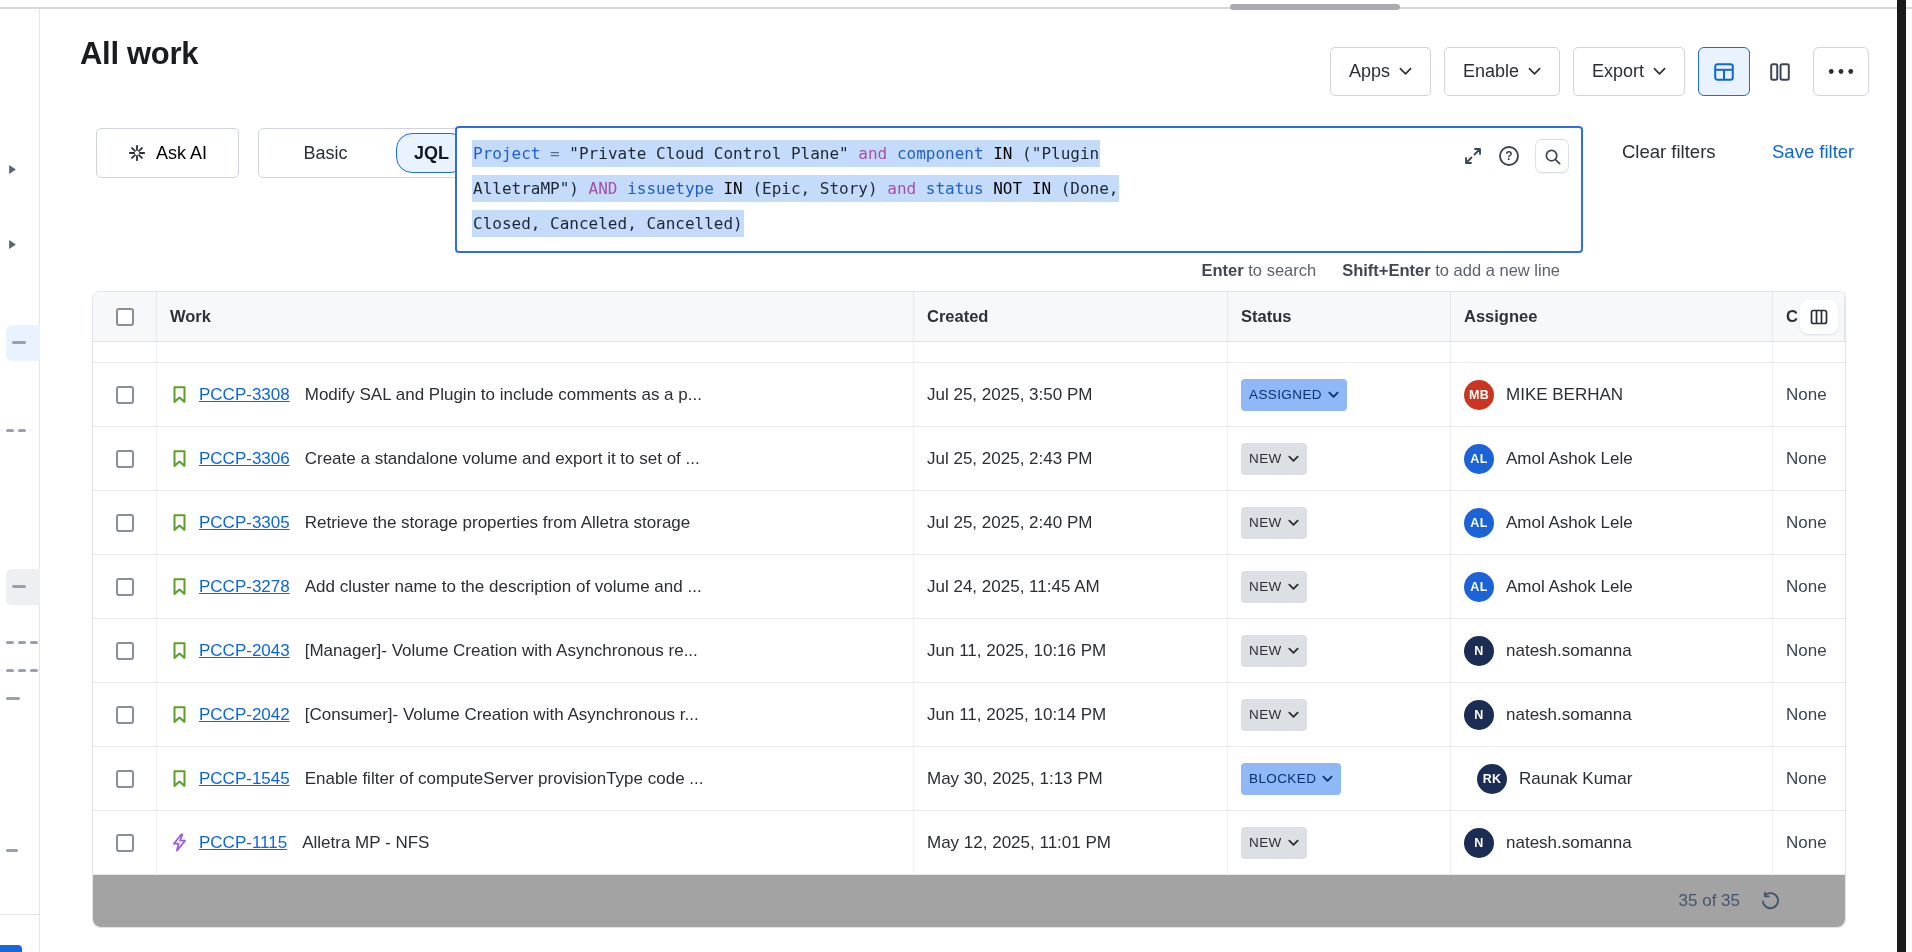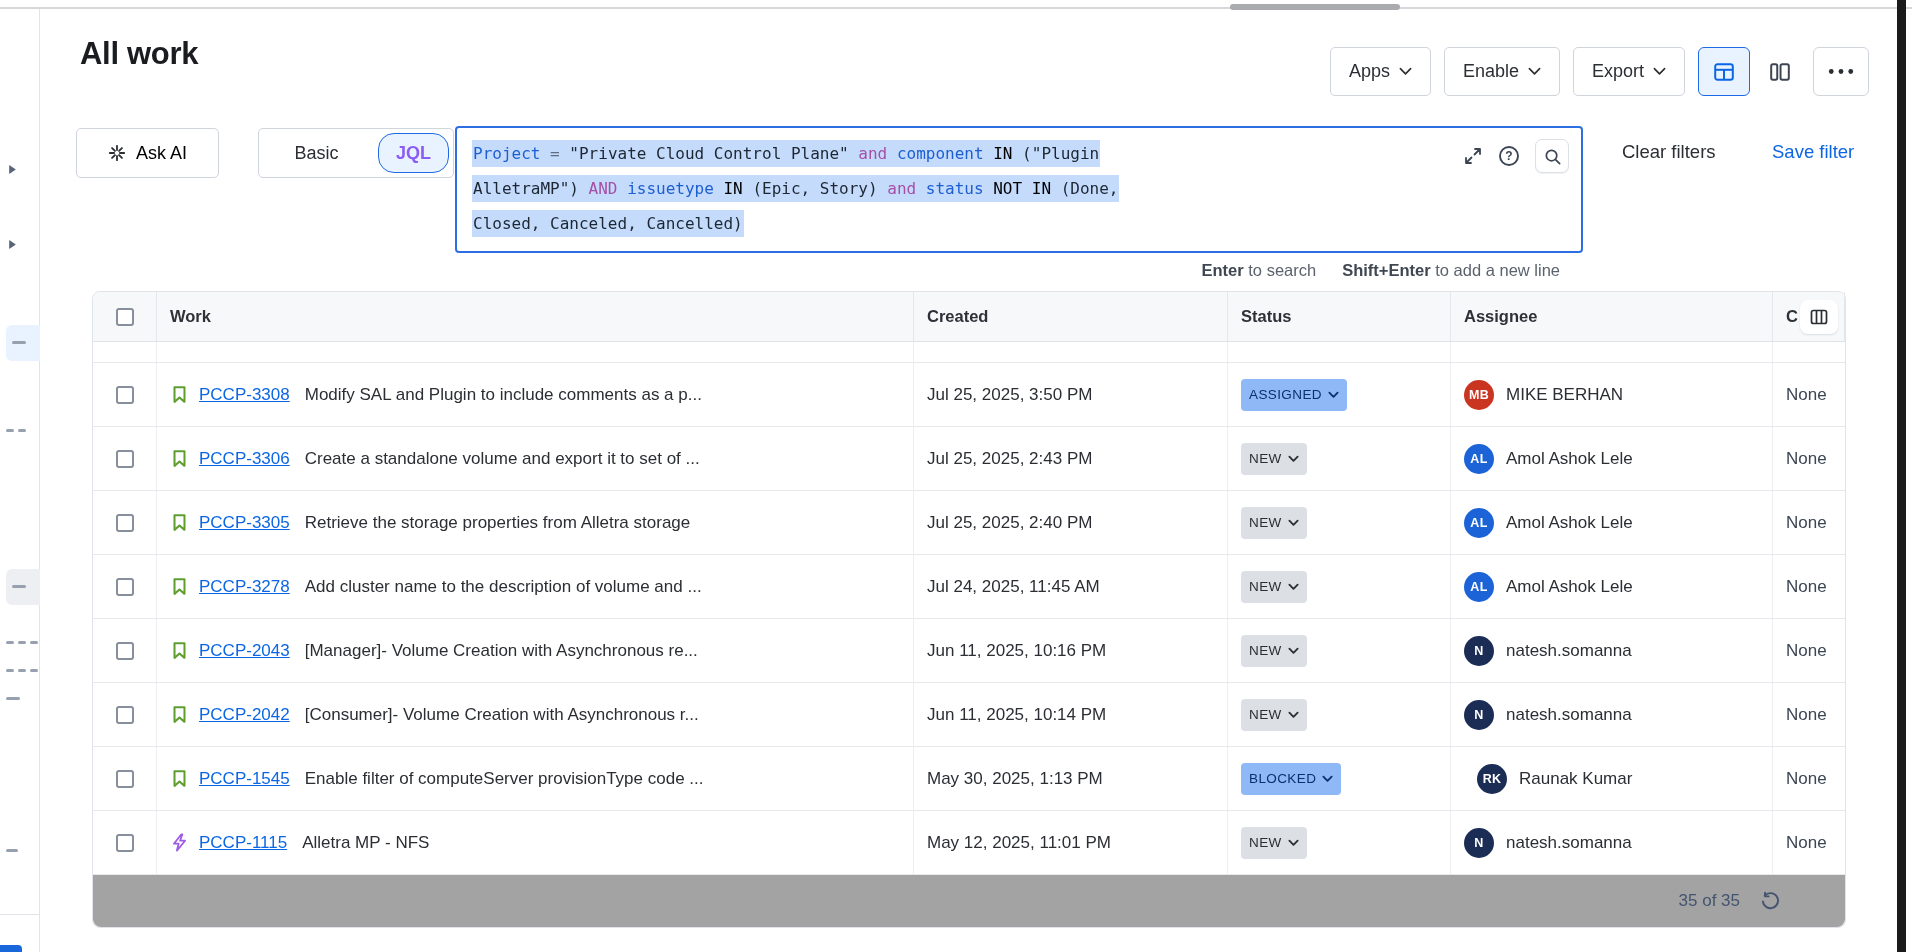--- a/index.html
+++ b/index.html
@@ -29,27 +29,27 @@
   .actions { position:absolute; left:1330px; top:47px; display:flex; align-items:flex-start; gap:13px; height:50px; }
   .btn { display:flex; align-items:center; gap:9px; height:49px; padding:0 18px; border:1px solid #D0D4DB;
     border-radius:5px; background:#fff; font-size:18px; color:#2B2E33; font-weight:500; cursor:pointer; }
   .view-group { display:flex; align-items:center; gap:10px; }
   .icon-btn { display:flex; align-items:center; justify-content:center; height:49px; border-radius:6px; background:#fff; cursor:pointer; }
   .icon-btn.grid { width:52px; border:1.5px solid #1D6AE5; background:#E9F2FF; }
   .icon-btn.panel { width:40px; border:none; }
   .icon-btn.more { width:56px; border:1px solid #D0D4DB; }
 
   
-  .ask-ai { position:absolute; left:76px; top:128px; width:143px; height:50px; display:flex; align-items:center;
+  .ask-ai { position:absolute; left:96px; top:128px; width:143px; height:50px; display:flex; align-items:center;
     justify-content:center; gap:10px; border:1px solid #D0D4DB; border-radius:5px; background:#fff; font-size:18px; font-weight:500; cursor:pointer; }
-  .segment { position:absolute; left:258px; top:128px; width:196px; height:50px; border:1px solid #D0D4DB;
+  .segment { position:absolute; left:258px; top:128px; width:214px; height:50px; border:1px solid #D0D4DB;
     border-radius:5px; background:#fff; display:flex; align-items:center; }
   .seg-basic { flex:1; text-align:center; font-size:18px; color:#2B2E33; font-weight:500; cursor:pointer; }
   .seg-jql { margin:4px; padding:0 17px; height:40px; display:flex; align-items:center; background:#E9F2FF;
-    border:1.5px solid #1D6AE5; border-radius:16px; color:#8b5cf6; font-size:18px; font-weight:600; cursor:pointer; }
+    border:1.5px solid #1D6AE5; border-radius:16px; color:#0f172a; font-size:18px; font-weight:600; cursor:pointer; }
 
   .query-box { position:absolute; left:455px; top:126px; width:1128px; height:127px; border:2px solid #2C6FE2;
     border-radius:4px; background:#fff; padding:8px 120px 0 15px; cursor:text; }
   .qline { height:35px; line-height:35px; font-family:"DejaVu Sans Mono", monospace; font-size:16px; white-space:pre; }
   .qline .selwrap { background:#C5DBFC; padding:4px 1px; }
   .tk-f { color:#1D5FD2; } .tk-k { color:#A550A7; } .tk-g { color:#000000; } .tk-p { color:#1C2733; } .tk-o { color:#5E6C84; }
   .qicons { position:absolute; top:11px; right:12px; display:flex; align-items:center; gap:15px; }
   .search-mini { width:34px; height:34px; display:flex; align-items:center; justify-content:center;
     border:1px solid #DCDFE4; border-radius:7px; background:#fff; box-shadow:0 1px 1px rgba(9,30,66,.06); cursor:pointer; }
 

